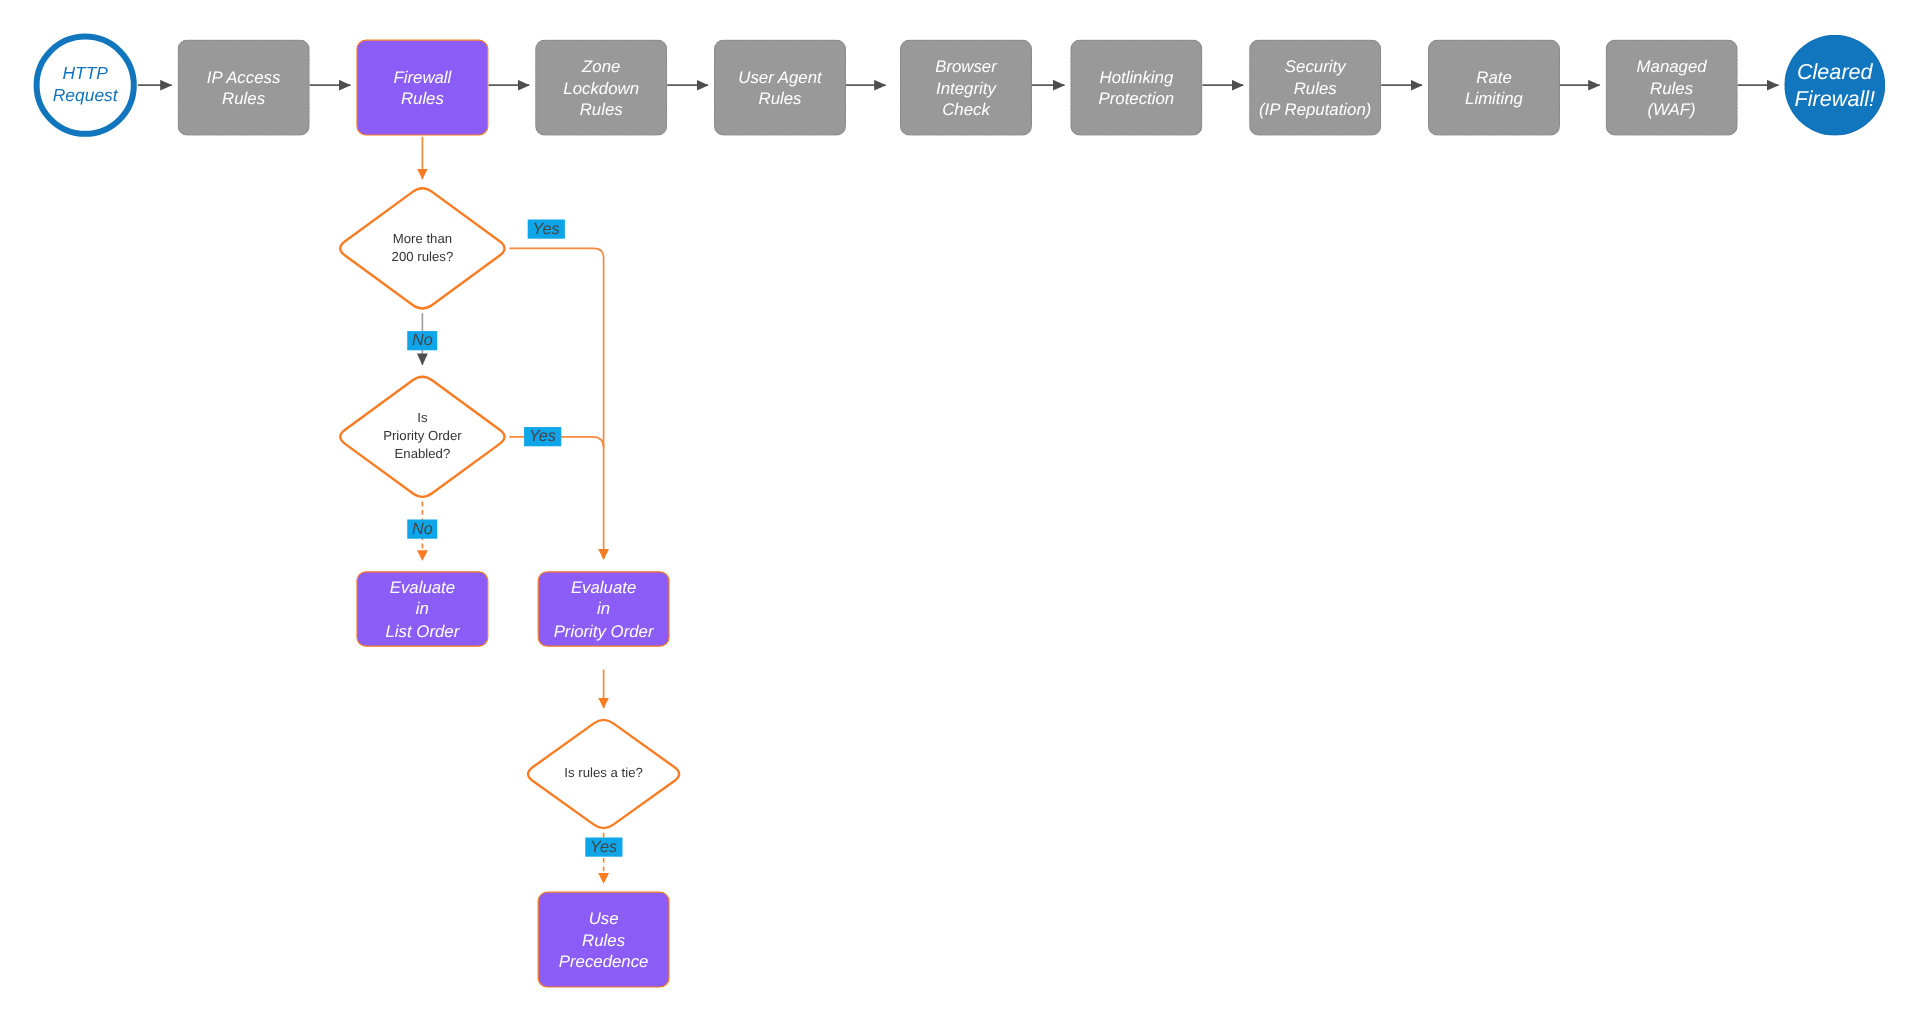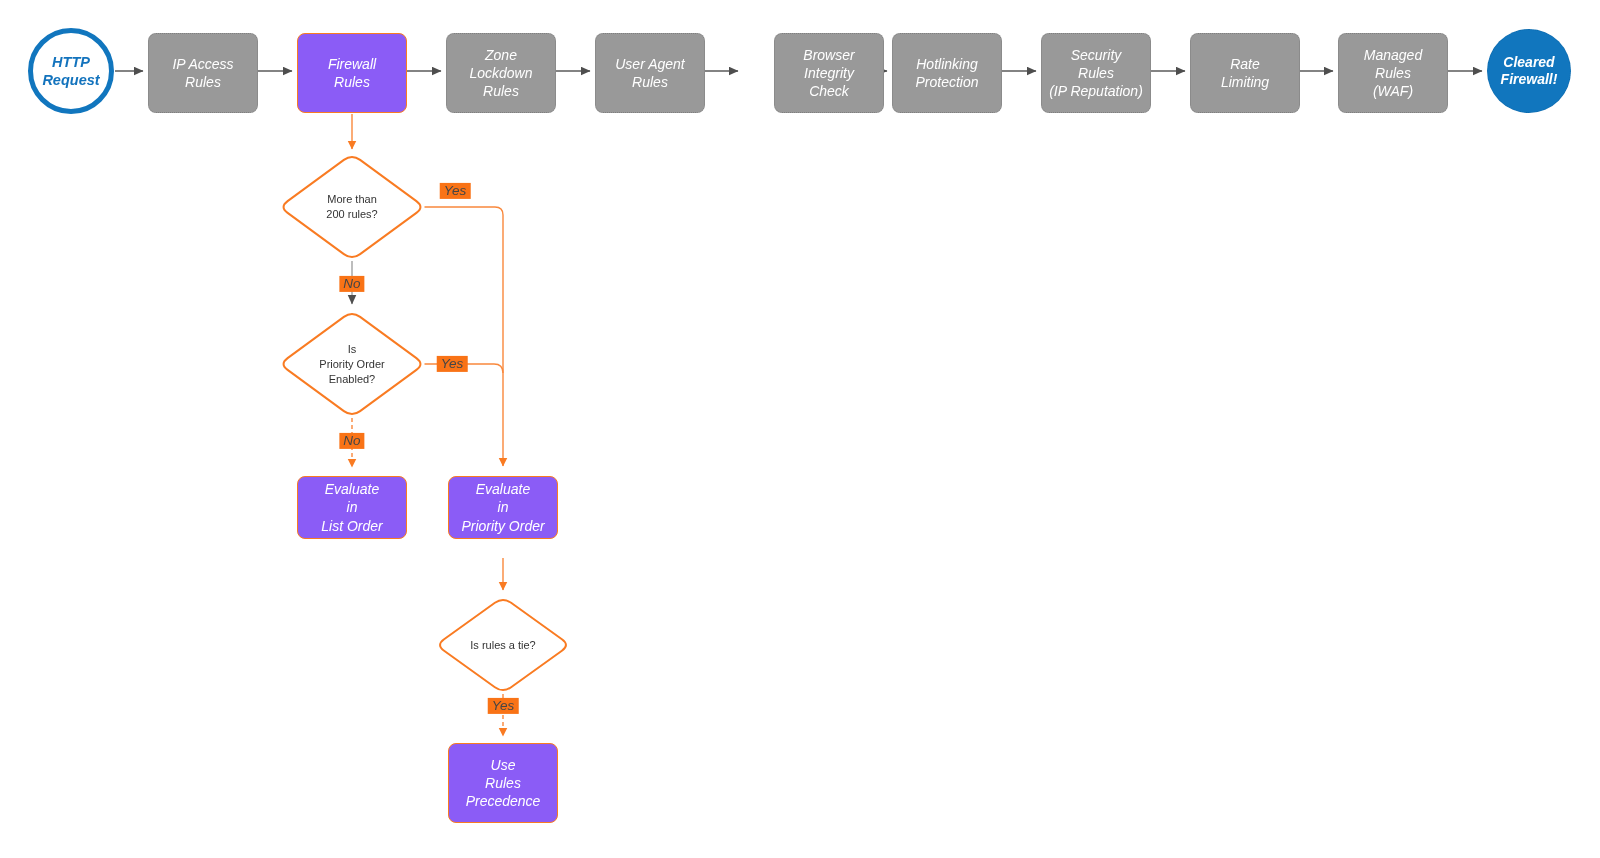--- a/index.html
+++ b/index.html
@@ -12,39 +12,39 @@
     position:absolute;width:110px;height:80px;border-radius:8px;
     display:flex;align-items:center;justify-content:center;text-align:center;
     white-space:pre-line;font-style:italic;font-size:14px;line-height:1.3;color:#ffffff;
   }
   .gray{background:#999999;border:1px dotted #7f7f7f;}
   .orange{background:#8b5cf6;border:1px solid #F97B22;}
   .action{height:63px;}
   .circle{
     position:absolute;border-radius:50%;
     display:flex;align-items:center;justify-content:center;text-align:center;
-    white-space:pre-line;font-style:italic;font-weight:bold;line-height:1.25;
+    white-space:pre-line;font-style:italic;font-weight:normal;line-height:1.25;
   }
   .circle-start{
     left:28px;top:28px;width:86px;height:86px;background:#ffffff;
     border:5px solid #1176BE;color:#1373BD;font-size:14.5px;
   }
   .circle-end{
     left:1487px;top:29px;width:84px;height:84px;background:#1176BE;
-    border:1px dotted #0d67a8;color:#ffffff;font-size:14px;
+    border:1px dotted #0d67a8;color:#ffffff;font-size:18px;
   }
   .q-label{
     position:absolute;transform:translate(-50%,-50%);
     text-align:center;white-space:pre-line;
     font-size:11px;line-height:1.35;color:#333333;
   }
   .edge-label{
     position:absolute;transform:translate(-50%,-50%);
     font-style:italic;font-size:13.5px;color:#454545;
-    background:#f97316;padding:0 4px;line-height:1.2;
+    background:#0ea5e9;padding:0 4px;line-height:1.2;
   }
   svg.wires{position:absolute;left:0;top:0;}
 </style>
 </head>
 <body>
 
 <div id="canvas">
 
   <svg class="wires" width="1600" height="858" viewBox="0 0 1600 858">
     <defs>
@@ -91,21 +91,21 @@
 
   <div class="stage gray" style="left:148px;top:33px">IP Access
 Rules</div>
   <div class="stage orange" style="left:297px;top:33px">Firewall
 Rules</div>
   <div class="stage gray" style="left:446px;top:33px">Zone
 Lockdown
 Rules</div>
   <div class="stage gray" style="left:595px;top:33px">User Agent
 Rules</div>
-  <div class="stage gray" style="left:774px;top:33px">Browser
+  <div class="stage gray" style="left:750px;top:33px">Browser
 Integrity
 Check</div>
   <div class="stage gray" style="left:892px;top:33px">Hotlinking
 Protection</div>
   <div class="stage gray" style="left:1041px;top:33px">Security
 Rules
 (IP Reputation)</div>
   <div class="stage gray" style="left:1190px;top:33px">Rate
 Limiting</div>
   <div class="stage gray" style="left:1338px;top:33px">Managed

